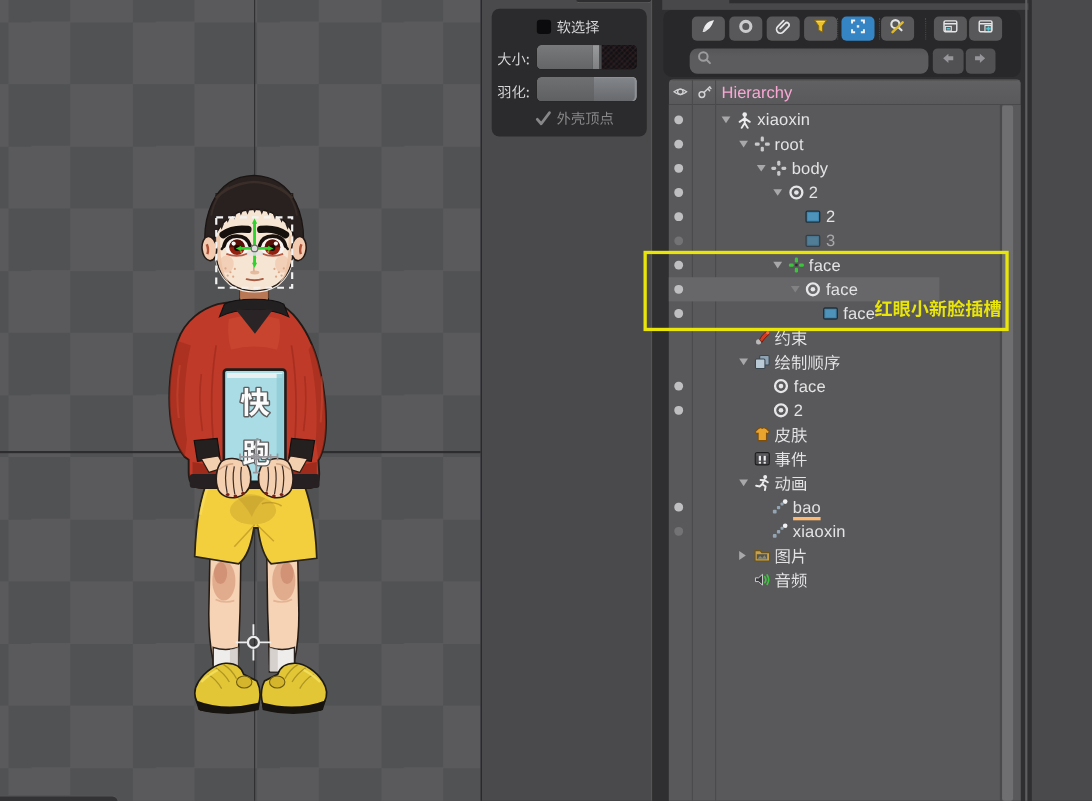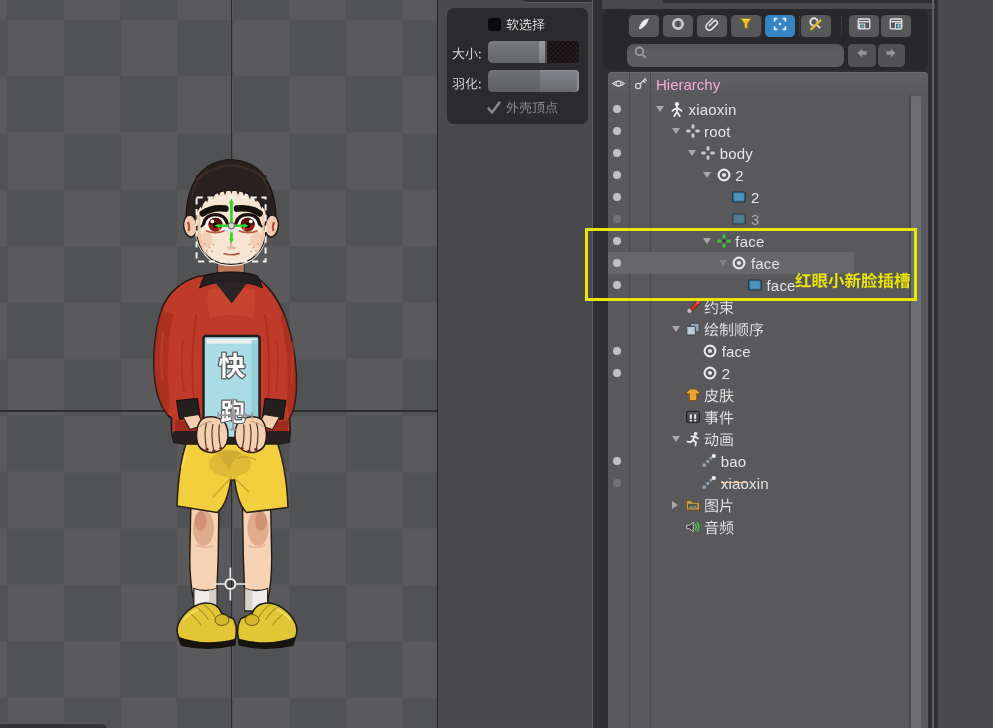--- a/index.html
+++ b/index.html
@@ -69,21 +69,21 @@
 #sb-thumb{left:911.2px;top:96px;width:9.6px;height:632px;background:#6f6f71;border-radius:2px}
 .trow{position:absolute;left:608px;width:246px;height:22px}
 .trow.selected{background:#67676a}
 .tdot{position:absolute;left:5.2px;top:7.2px;width:7.6px;height:7.6px;border-radius:50%;background:#bfbfc1}
 .tdot.dim{background:#737375}
 .tarrow{position:absolute;top:8.4px;width:0;height:0;border-left:4.6px solid transparent;border-right:4.6px solid transparent;border-top:6.2px solid #a8a8aa}
 .tarrow.closed{border-top:4.6px solid transparent;border-bottom:4.6px solid transparent;border-left:6.2px solid #a8a8aa;border-right:none;top:6.8px}
 .tarrow.dimmed{border-top-color:#828284}
 .ticon{position:absolute;top:3px;width:16px;height:16px}
 .tlabel{position:absolute;top:3px;font-size:15px;color:#e4e4e6;white-space:pre;letter-spacing:0.2px}
-.tlabel.u{border-bottom:1px solid #fdba74;padding-bottom:12px}
+.tlabel.u{border-bottom:3px solid #fdba74;padding-bottom:0px}
 .tlabel.dimlbl{color:#a8a8aa}
 .tlabel svg{display:block;margin-top:1px}
 
 #anno-box{left:585.4px;top:227.6px;width:332px;height:73.6px;border:3px solid #e9e409}
 #anno-text{left:795px;top:272px;color:#e9e409}
 
 #right-dock{left:938px;top:0;width:55px;height:728px;background:#4a4a4c}
 #right-line{left:931.6px;top:0;width:2.2px;height:728px;background:#5e5e60}
 </style>
 </head>

